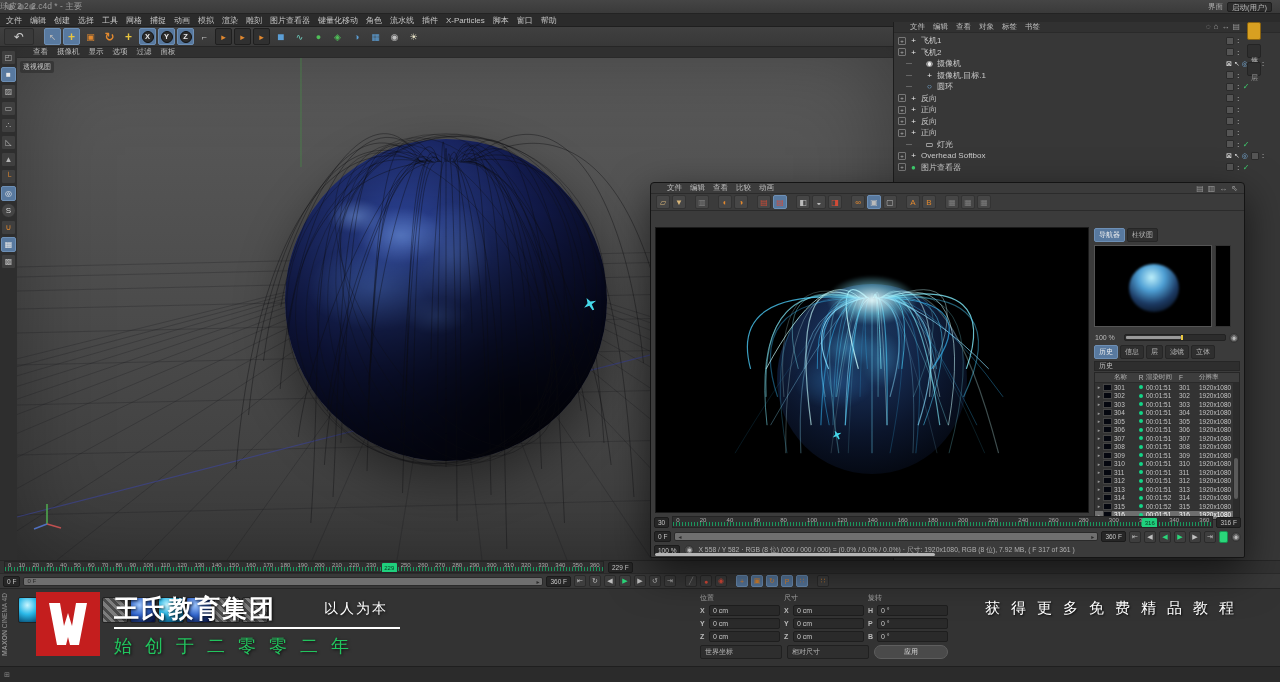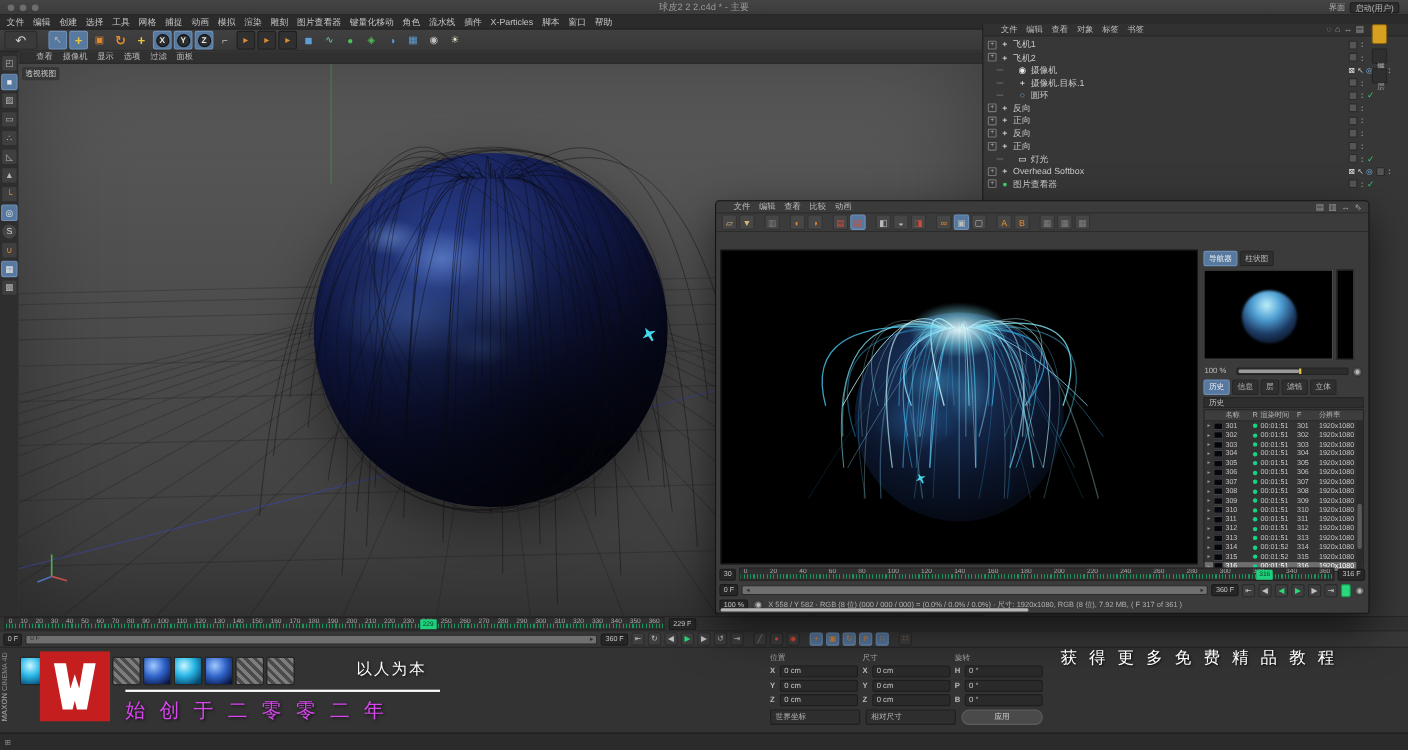--- a/index.html
+++ b/index.html
@@ -5,21 +5,21 @@
   * { box-sizing: border-box; margin: 0; padding: 0; }
   html,body { width:1280px; height:682px; overflow:hidden; background:#2e2e2e;
     font-family:"Liberation Sans","DejaVu Sans",sans-serif; }
 
   
   .titlebar { position:absolute; left:0; top:0; width:1280px; height:14px;
     background:linear-gradient(#454545,#3a3a3a); border-bottom:1px solid #232323;
     display:flex; align-items:center; }
   .traffic { display:flex; gap:5px; margin-left:7px; }
   .tl { width:6px; height:6px; border-radius:50%; background:#6d6d6d; }
-  .titlebar .title { position:absolute; left:0; right:0; text-align:center;
+  .titlebar .title { position:absolute; left:0; right:0; 
     font-size:8.5px; color:#9b9b9b; }
   .layout-switch { position:absolute; right:8px; top:2px; display:flex; gap:4px;
     align-items:center; font-size:7.5px; color:#aaa; }
   .layout-combo { background:#2c2c2c; border:1px solid #1e1e1e; border-radius:2px;
     padding:0 4px; height:10px; line-height:9px; color:#bbb; }
 
   
   .menubar { position:absolute; left:0; top:14px; width:1280px; height:13px;
     background:#2b2b2b; border-bottom:1px solid #1f1f1f; display:flex;
     align-items:center; padding-left:6px; gap:8px; }
@@ -238,24 +238,24 @@
     padding:1px 0; color:#d5d5d5; }
 
   
   .banner-left { position:absolute; left:36px; top:590px; width:372px; height:72px; z-index:6; }
   .wlogo { position:absolute; left:0; top:2px; width:64px; height:64px; }
   .bl-title { position:absolute; left:78px; top:2px; font-size:25px; font-weight:bold; color:#fff;
     letter-spacing:2px; text-shadow:1px 1px 3px rgba(0,0,0,.8); }
   .bl-slogan { position:absolute; left:288px; top:10px; font-size:14px; color:#fff;
     letter-spacing:2px; text-shadow:1px 1px 3px rgba(0,0,0,.8); }
   .bl-line { position:absolute; left:78px; top:37px; width:286px; height:2px; background:#fff; }
-  .bl-sub { position:absolute; left:78px; top:44px; font-size:18px; color:#d946ef; letter-spacing:13px;
+  .bl-sub { position:absolute; left:78px; top:44px; font-size:18px; color:#22c55e; letter-spacing:13px;
     text-shadow:1px 1px 3px rgba(0,0,0,.8); white-space:nowrap;text-align:right; }
   .banner-right { position:absolute; left:943px; top:588px; width:302px; height:76px; z-index:6; }
-  .br-l1 { position:absolute; top:1px; width:100%; text-align:center; font-size:15px; color:#fff;
+  .br-l1 { position:absolute; top:11px; width:100%; text-align:right; font-size:15px; color:#fff;
     letter-spacing:11px; text-shadow:1px 1px 2px rgba(0,0,0,.8); white-space:nowrap; }
   .br-bar { position:absolute; top:22px; left:0; width:100%; height:21px; background:#c4c4c4;
     display:flex; align-items:center; justify-content:center; }
   .br-bar span { font-size:15px; font-weight:bold; color:#c1181b; letter-spacing:9px; }
   .br-l3 { position:absolute; top:47px; width:100%; text-align:center; color:#fff; white-space:nowrap;
     text-shadow:1px 1px 2px rgba(0,0,0,.8); font-size:15px; }
   .br-l3 .big { font-size:20px; font-weight:bold; letter-spacing:0; }
   .br-l3 .bold { font-weight:bold; font-size:17px; }
   .maxon { position:absolute; left:1px; top:592px; width:18px; height:74px; z-index:6; overflow:visible; }
   .maxon div { transform:rotate(-90deg) translate(-64px,0); transform-origin:0 0; color:#8f8f8f;
@@ -1299,20 +1299,21 @@
       <span class="capply">应用</span>
     </div>
   </div>
 </div>
 
 <div class="banner-left">
   <svg class="wlogo" viewBox="0 0 64 64">
     <rect width="64" height="64" fill="#c41e1e"></rect>
     <path d="M13 11 L24 11 L28 34 L32 21 L36 34 L40 11 L51 11 L43 53 L34 53 L32 45 L30 53 L21 53 Z" fill="#ffffff"></path>
   </svg>
+  <div class="bl-title">王氏教育集团</div>
   <div class="bl-slogan">以人为本</div>
   <div class="bl-line"></div>
   <div class="bl-sub">始创于二零零二年</div>
 </div>
 
 <div class="banner-right">
   <div class="br-l1">获得更多免费精品教程</div>
 </div>
 
 <div class="maxon">

